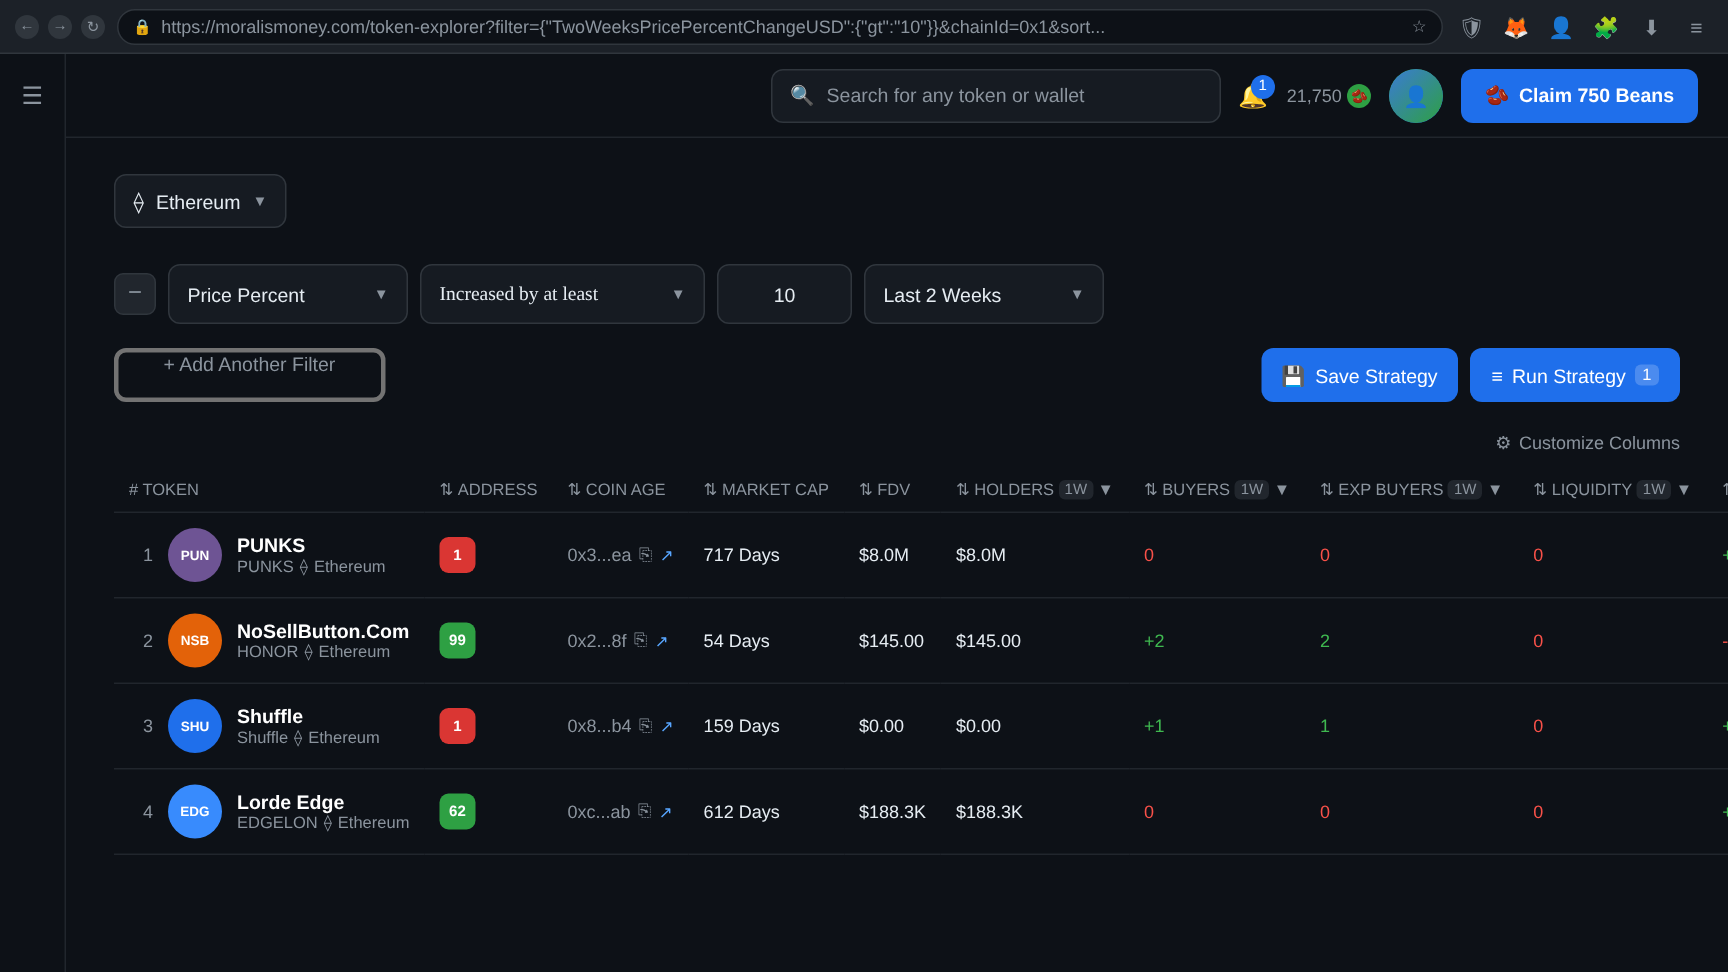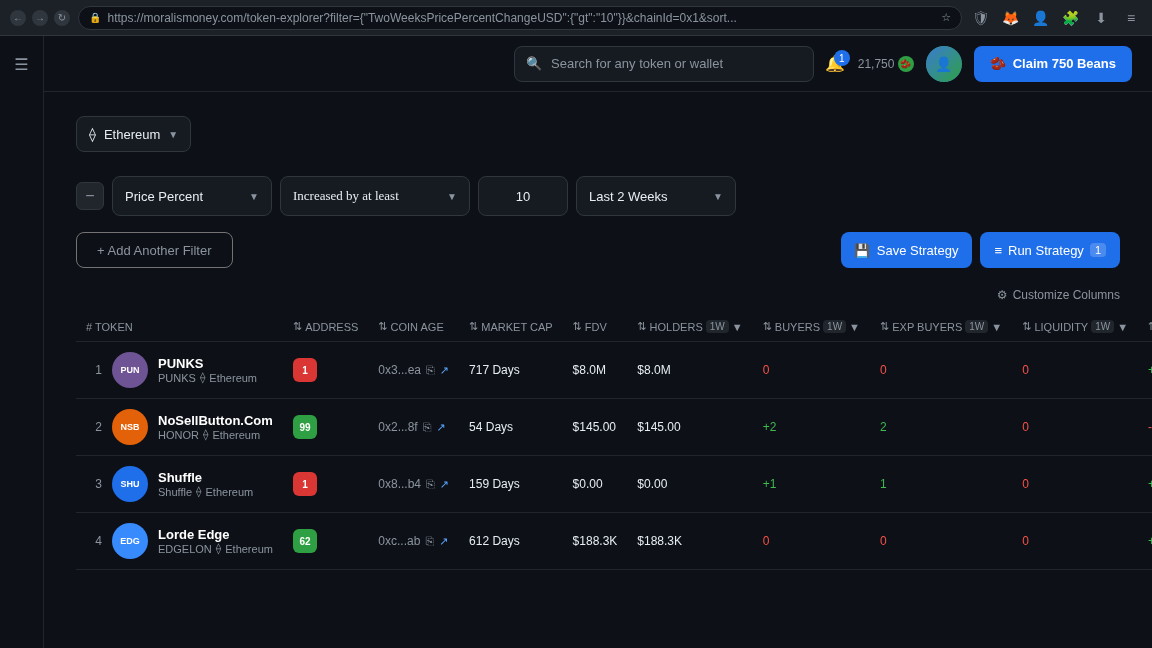--- a/index.html
+++ b/index.html
@@ -250,29 +250,28 @@
 
     
     .action-bar {
       display: flex;
       align-items: center;
       justify-content: space-between;
       margin-bottom: 20px;
     }
     .add-filter-btn {
       background: transparent;
-      border: 1px solid #737373;
+      border: 3px solid #737373;
       border-radius: 8px;
       height: 36px;
-      padding: 0 20px;
+      padding: 0 30px;
       color: #8b949e;
       font-size: 13px;
       cursor: pointer;
       display: flex;
-      align-items: center;
       gap: 6px;
     }
     .strategy-actions {
       display: flex;
       gap: 8px;
     }
     .save-strategy-btn {
       background: #1f6feb;
       color: white;
       border: none;

